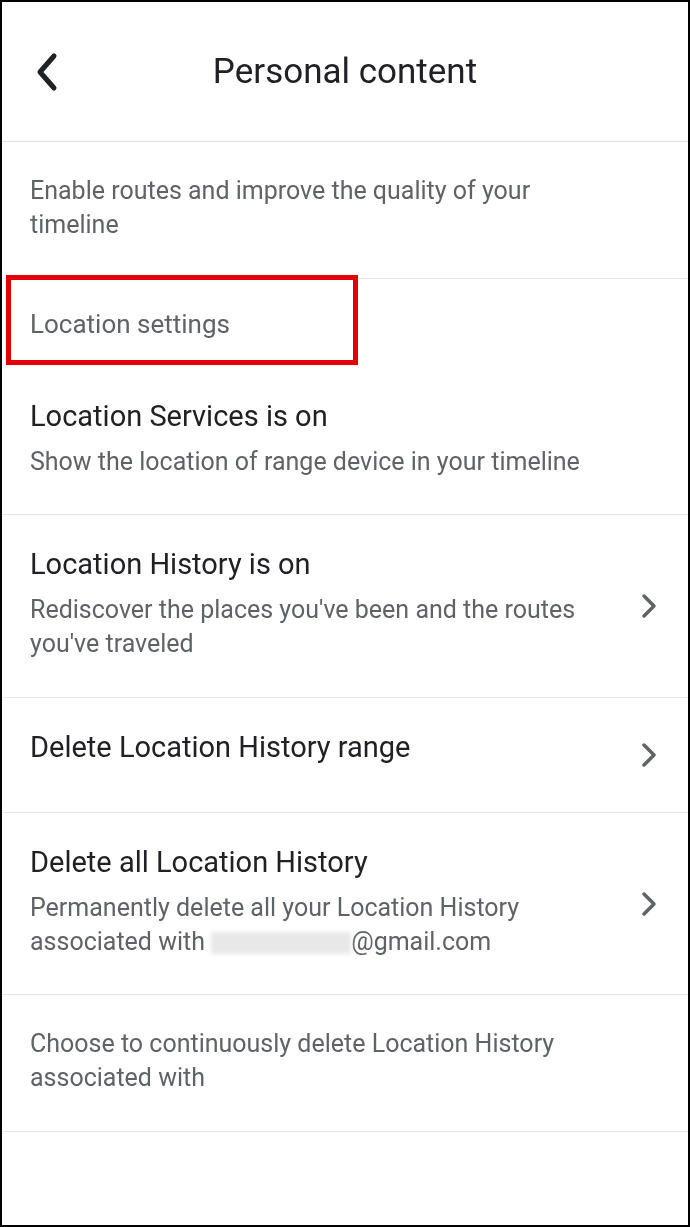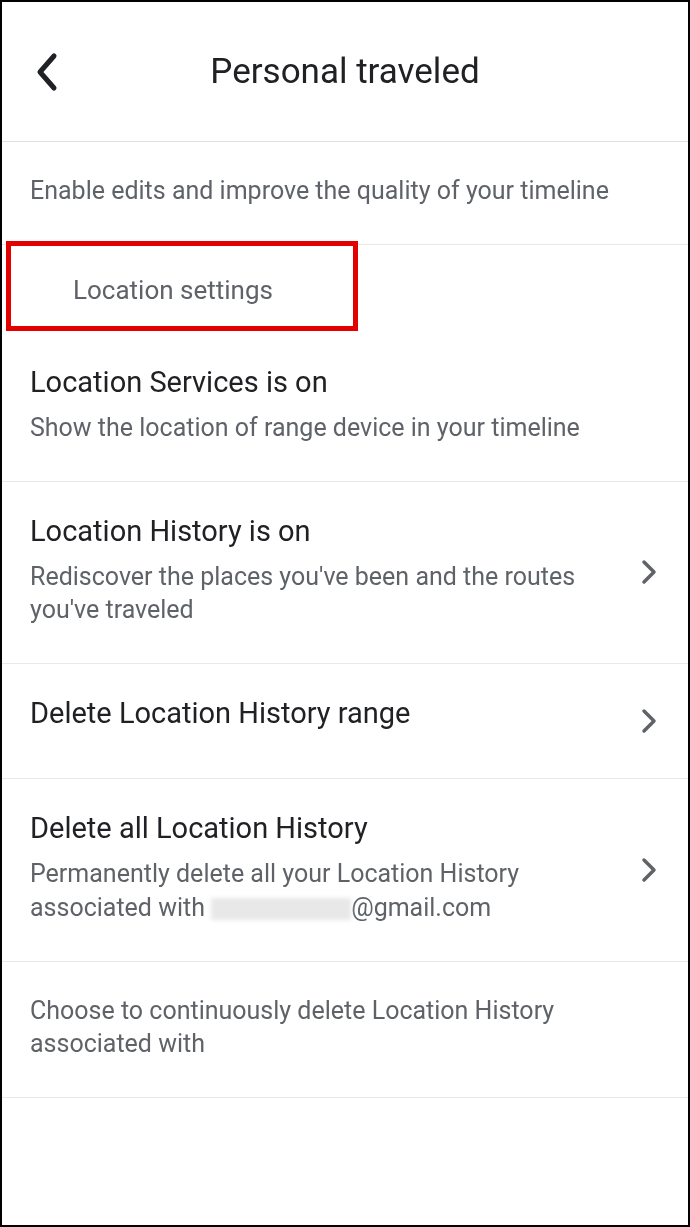--- a/index.html
+++ b/index.html
@@ -54,21 +54,20 @@
       position: relative;
     }
     .section-header-item {
       padding: 30px 28px 16px 28px;
       position: relative;
     }
     .section-label {
       font-size: 26px;
       color: #5f6368;
       font-weight: 400;
-      margin-left: 43px;
     }
     .item-title {
       font-size: 29px;
       font-weight: 400;
       color: #202124;
       margin-bottom: 12px;
     }
     .item-description {
       font-size: 25px;
       color: #5f6368;
@@ -112,26 +111,26 @@
   </style>
 </head>
 <body>
 
 <div class="header">
   <div class="back-button">
     <svg viewBox="0 0 24 40">
       <polyline points="20,4 6,20 20,36" fill="none" stroke="#202124" stroke-width="5" stroke-linecap="round" stroke-linejoin="round"></polyline>
     </svg>
   </div>
-  <div class="header-title">Personal traveled</div>
+  <div class="header-title">Personal content</div>
 </div>
 
 <div class="section">
   <div class="section-item item-clickable">
-    <div class="item-description">Enable edits and improve the quality of your timeline</div>
+    <div class="item-description">Enable routes and improve the quality of your timeline</div>
   </div>
 </div>
 
 <div style="position: relative;">
   <div class="section-header-item">
     <div class="section-label">Location settings</div>
   </div>
   <div class="highlight-box" style="left: 4px; top: -4px; width: 352px; height: 90px;"></div>
 </div>
 

